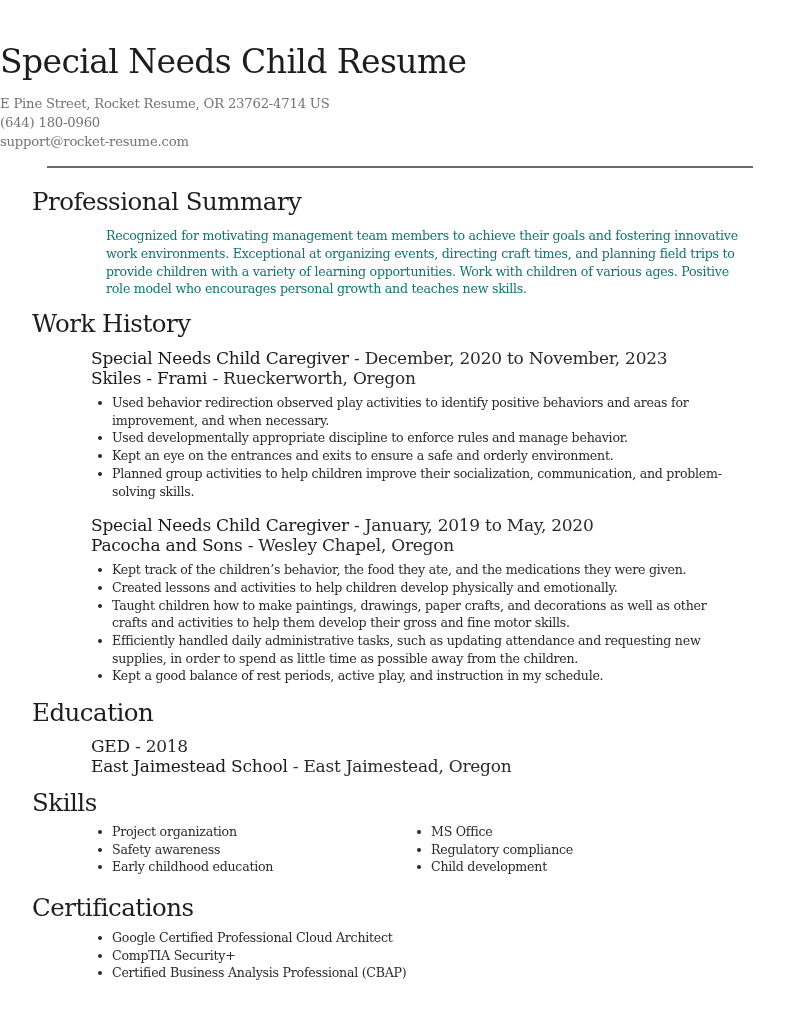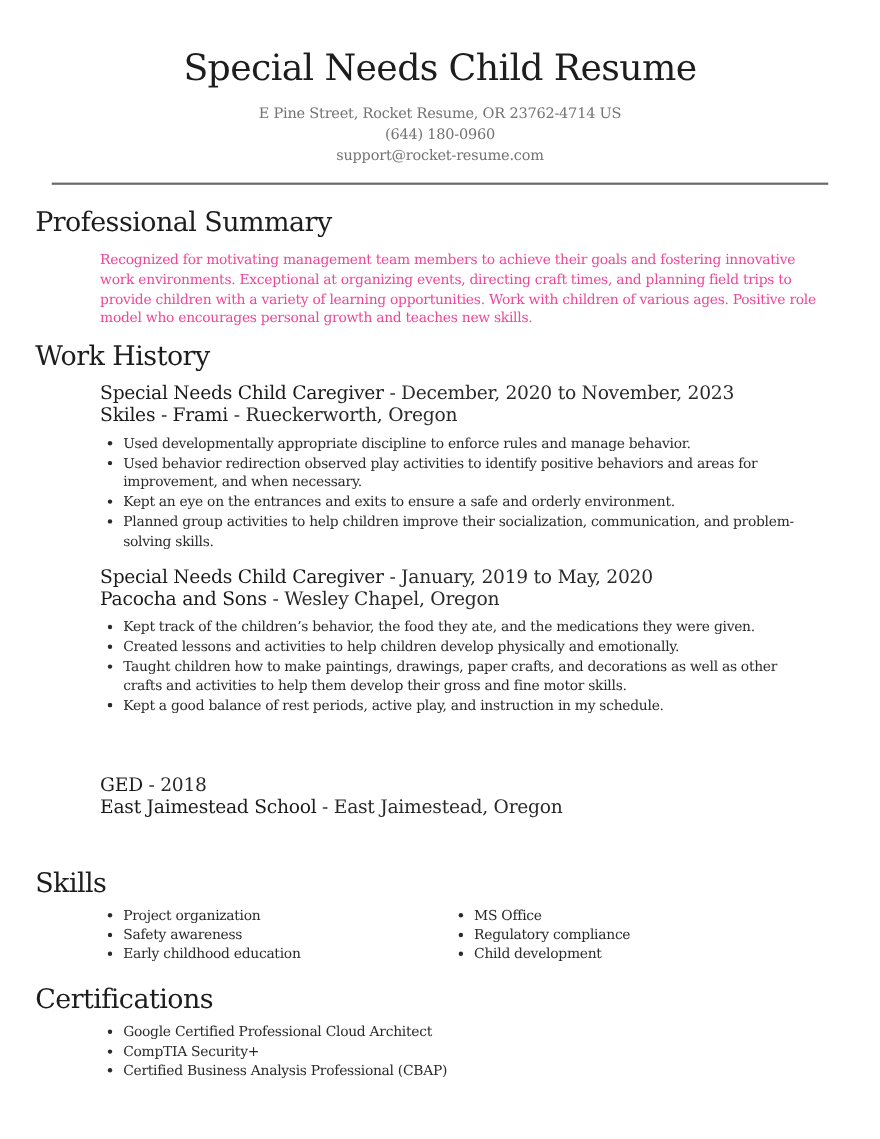--- a/index.html
+++ b/index.html
@@ -14,21 +14,21 @@
       color: #2a2a2a;
       position: relative;
     }
     .page {
       position: absolute;
       left: 0; top: 0;
       width: 800px;
       height: 1035px;
     }
     .header {
-      text-align: center;
+      text-align: left;
       padding-top: 40px;
     }
     .name {
       font-family: "DejaVu Serif", "Liberation Serif", serif;
       font-size: 33px;
       font-weight: normal;
       color: #1d1d1d;
       letter-spacing: -0.6px;
       line-height: 44px;
       height: 48px;
@@ -56,24 +56,24 @@
     }
     .section-title {
       font-family: "DejaVu Serif", "Liberation Serif", serif;
       font-size: 24.5px;
       font-weight: normal;
       color: #1d1d1d;
       letter-spacing: -0.5px;
       line-height: 32px;
     }
     .body-text {
-      margin-left: 59px;
+      margin-left: 74px;
       font-size: 12.6px;
       line-height: 17.8px;
-      color: #ec4899;
+      color: #0f766e;
       letter-spacing: -0.25px;
     }
     .job-head {
       margin-left: 59px;
       font-size: 17px;
       line-height: 20px;
       color: #2a2a2a;
       letter-spacing: -0.25px;
     }
     .job-head .strong { color: #1a1a1a; }
@@ -135,45 +135,46 @@
     <h2 class="section-title">Work History</h2>
 
     <div style="margin-top:8px;">
       <div class="job-head">
         <span class="strong">Special Needs Child Caregiver</span><span> - December, 2020 to November, 2023</span>
       </div>
       <div class="job-head">
         <span class="strong">Skiles - Frami</span><span> - Rueckerworth, Oregon</span>
       </div>
       <ul class="bullets">
+        <li><span class="dot"></span><span>Used behavior redirection observed play activities to identify positive behaviors and areas for improvement, and when necessary.</span></li>
         <li><span class="dot"></span><span>Used developmentally appropriate discipline to enforce rules and manage behavior.</span></li>
-        <li><span class="dot"></span><span>Used behavior redirection observed play activities to identify positive behaviors and areas for improvement, and when necessary.</span></li>
         <li><span class="dot"></span><span>Kept an eye on the entrances and exits to ensure a safe and orderly environment.</span></li>
         <li><span class="dot"></span><span>Planned group activities to help children improve their socialization, communication, and problem-solving skills.</span></li>
       </ul>
     </div>
 
     <div style="margin-top:15px;">
       <div class="job-head">
         <span class="strong">Special Needs Child Caregiver</span><span> - January, 2019 to May, 2020</span>
       </div>
       <div class="job-head">
         <span class="strong">Pacocha and Sons</span><span> - Wesley Chapel, Oregon</span>
       </div>
       <ul class="bullets">
         <li><span class="dot"></span><span>Kept track of the children’s behavior, the food they ate, and the medications they were given.</span></li>
         <li><span class="dot"></span><span>Created lessons and activities to help children develop physically and emotionally.</span></li>
         <li><span class="dot"></span><span>Taught children how to make paintings, drawings, paper crafts, and decorations as well as other crafts and activities to help them develop their gross and fine motor skills.</span></li>
-        <li><span class="dot"></span></li>
+        <li><span class="dot"></span><span>Efficiently handled daily administrative tasks, such as updating attendance and requesting new supplies, in order to spend as little time as possible away from the children.</span></li>
         <li><span class="dot"></span><span>Kept a good balance of rest periods, active play, and instruction in my schedule.</span></li>
       </ul>
     </div>
   </div>
 
   <div class="section" style="top:697px;">
+    <h2 class="section-title">Education</h2>
     <div style="margin-top:7px;">
       <div class="job-head">
         <span class="strong">GED</span><span> - 2018</span>
       </div>
       <div class="job-head">
         <span class="strong">East Jaimestead School</span><span> - East Jaimestead, Oregon</span>
       </div>
     </div>
   </div>
 

